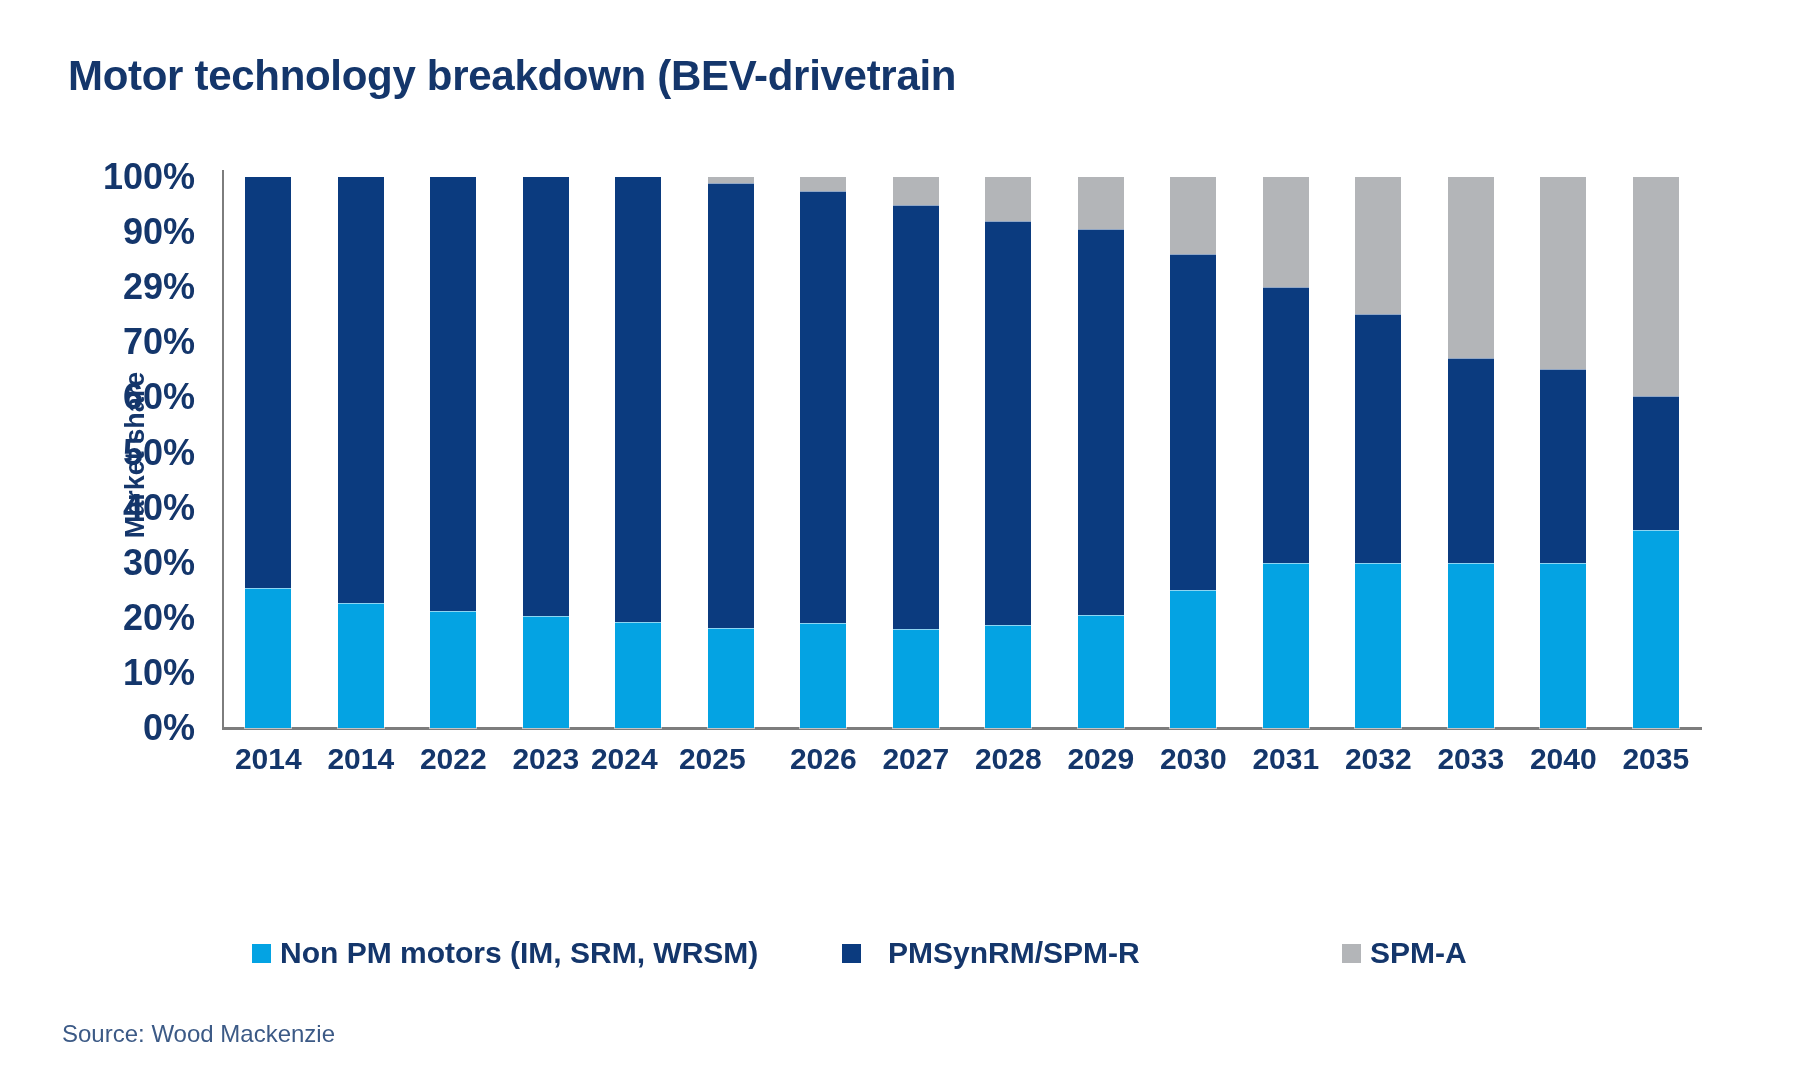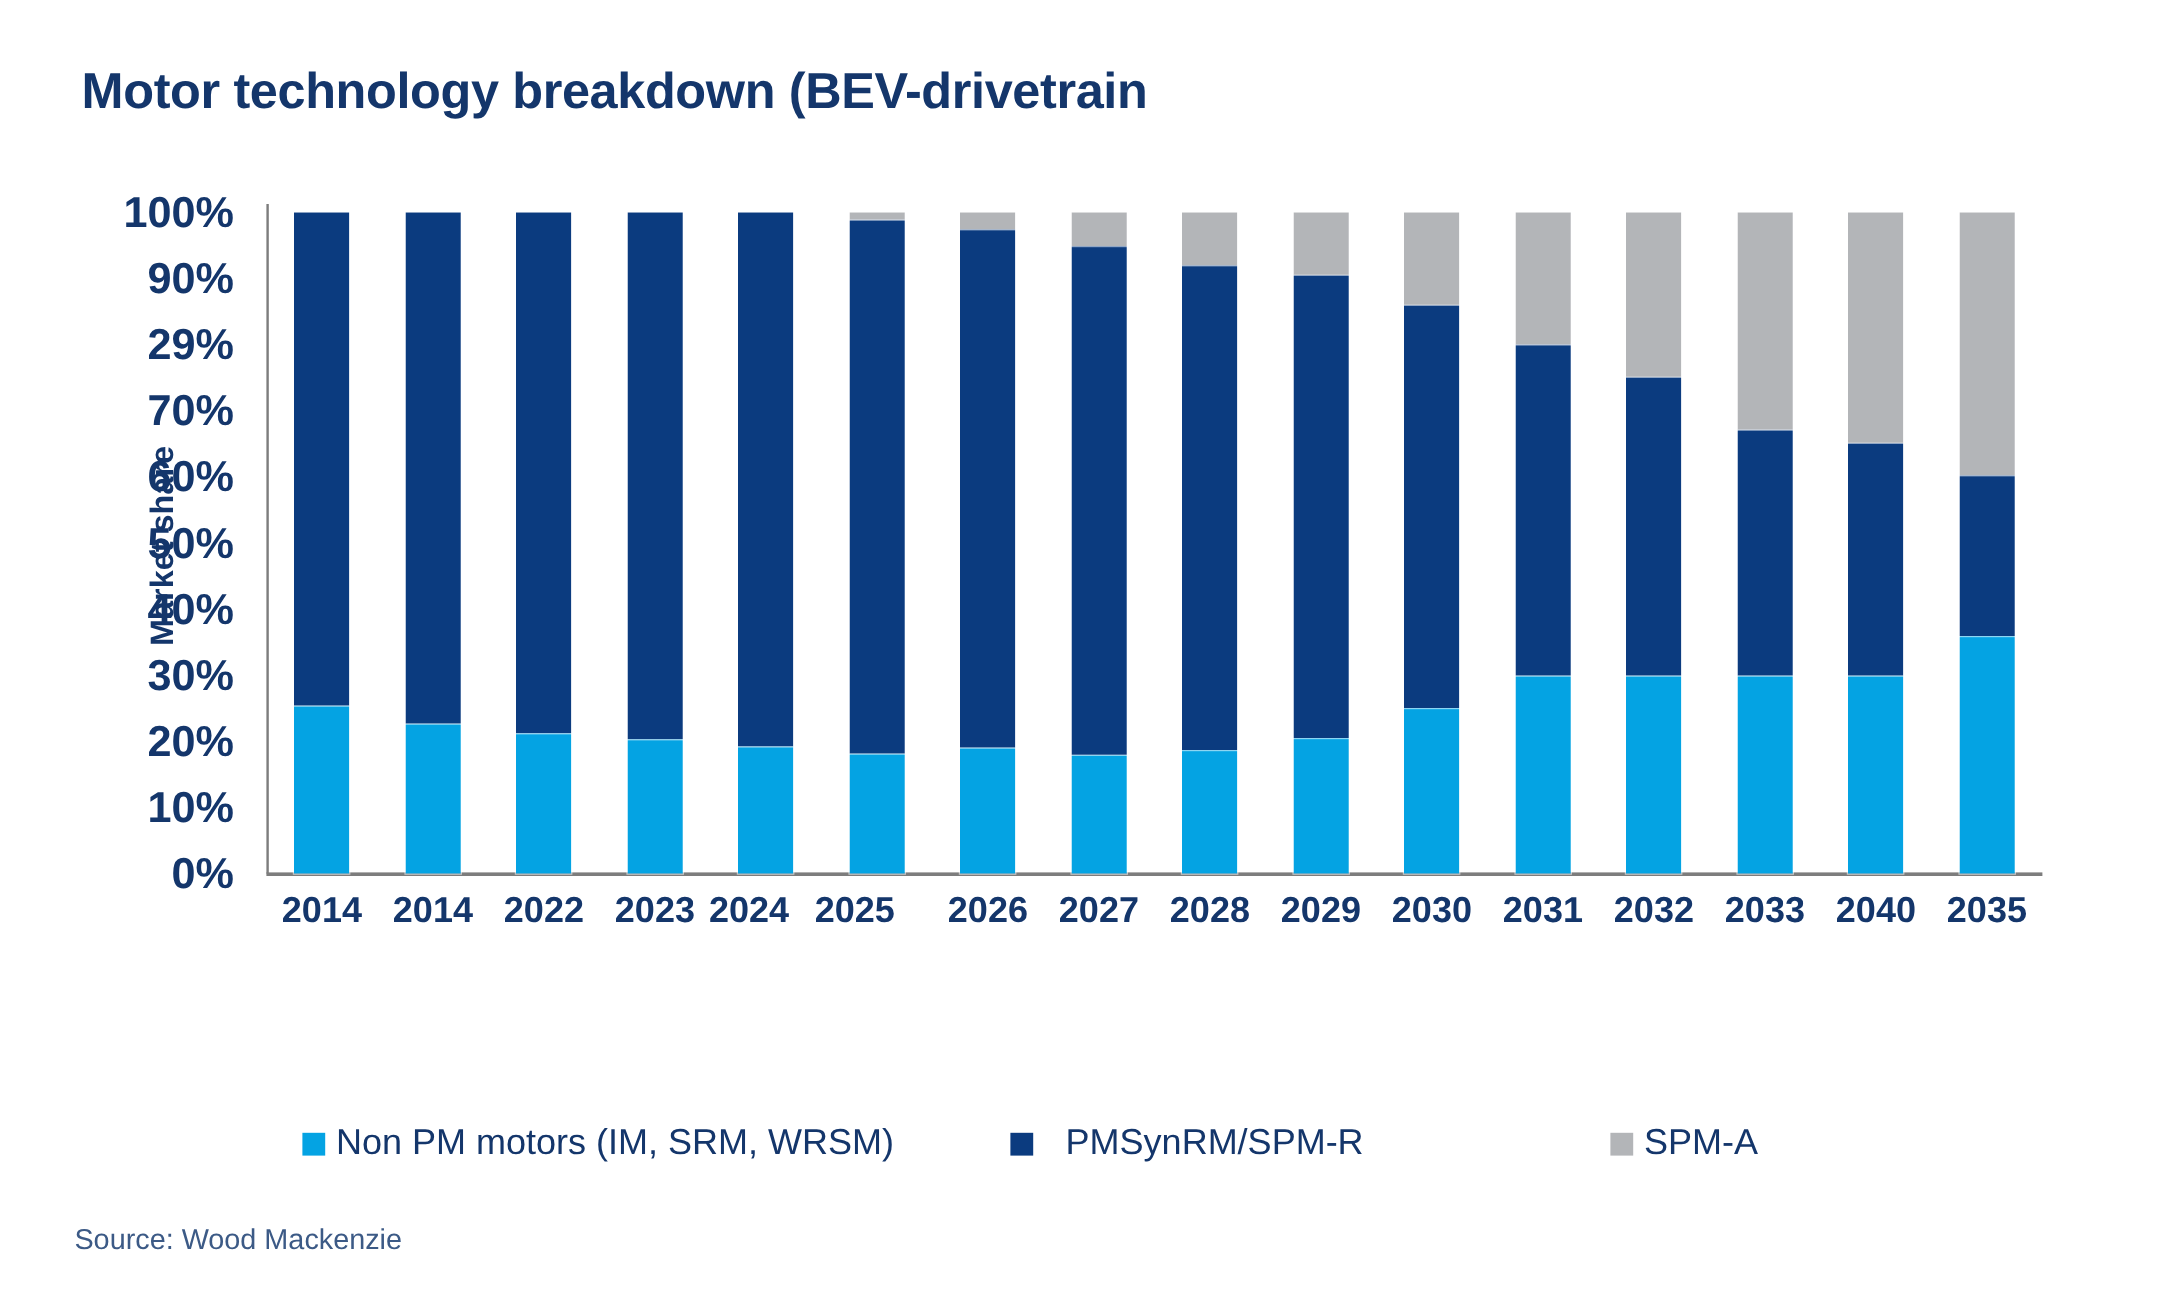--- a/index.html
+++ b/index.html
@@ -118,21 +118,21 @@
     align-items: center;
     gap: 9px;
     white-space: nowrap;
   }
   .legend-swatch {
     width: 19px; height: 19px;
     flex: 0 0 19px;
   }
   .legend-text {
     font-size: 30px;
-    font-weight: 400;
+    font-weight: 700;
     color: #14366b;
     line-height: 1;
   }
 
   
   .source {
     position: absolute;
     left: 62px; top: 1020px;
     font-size: 24px;
     font-weight: 400;

